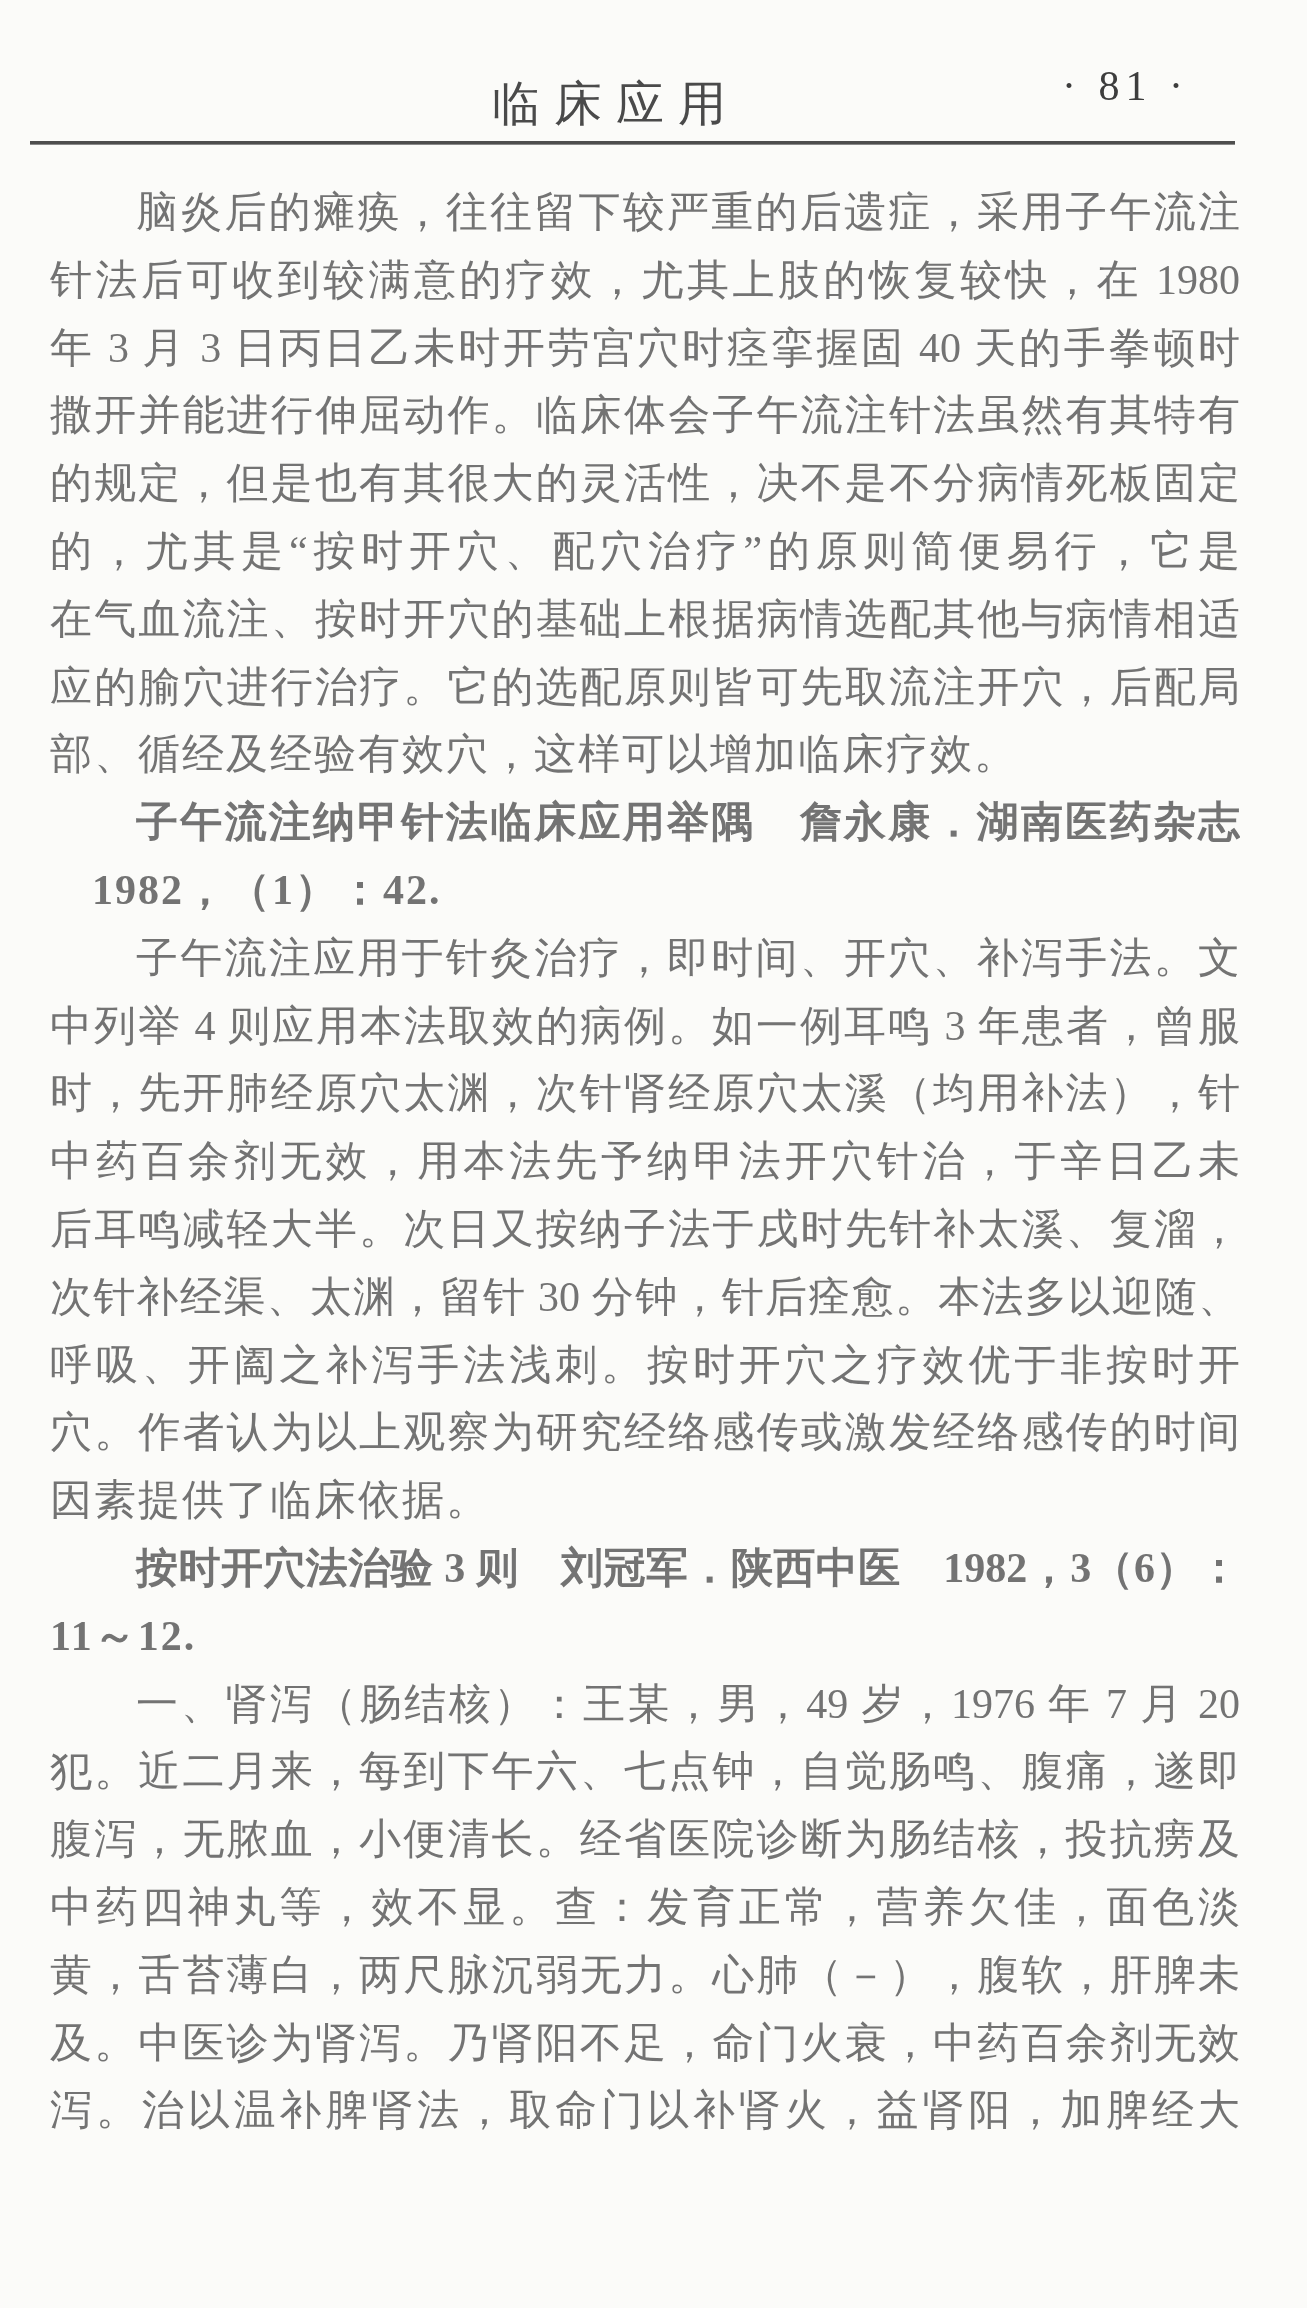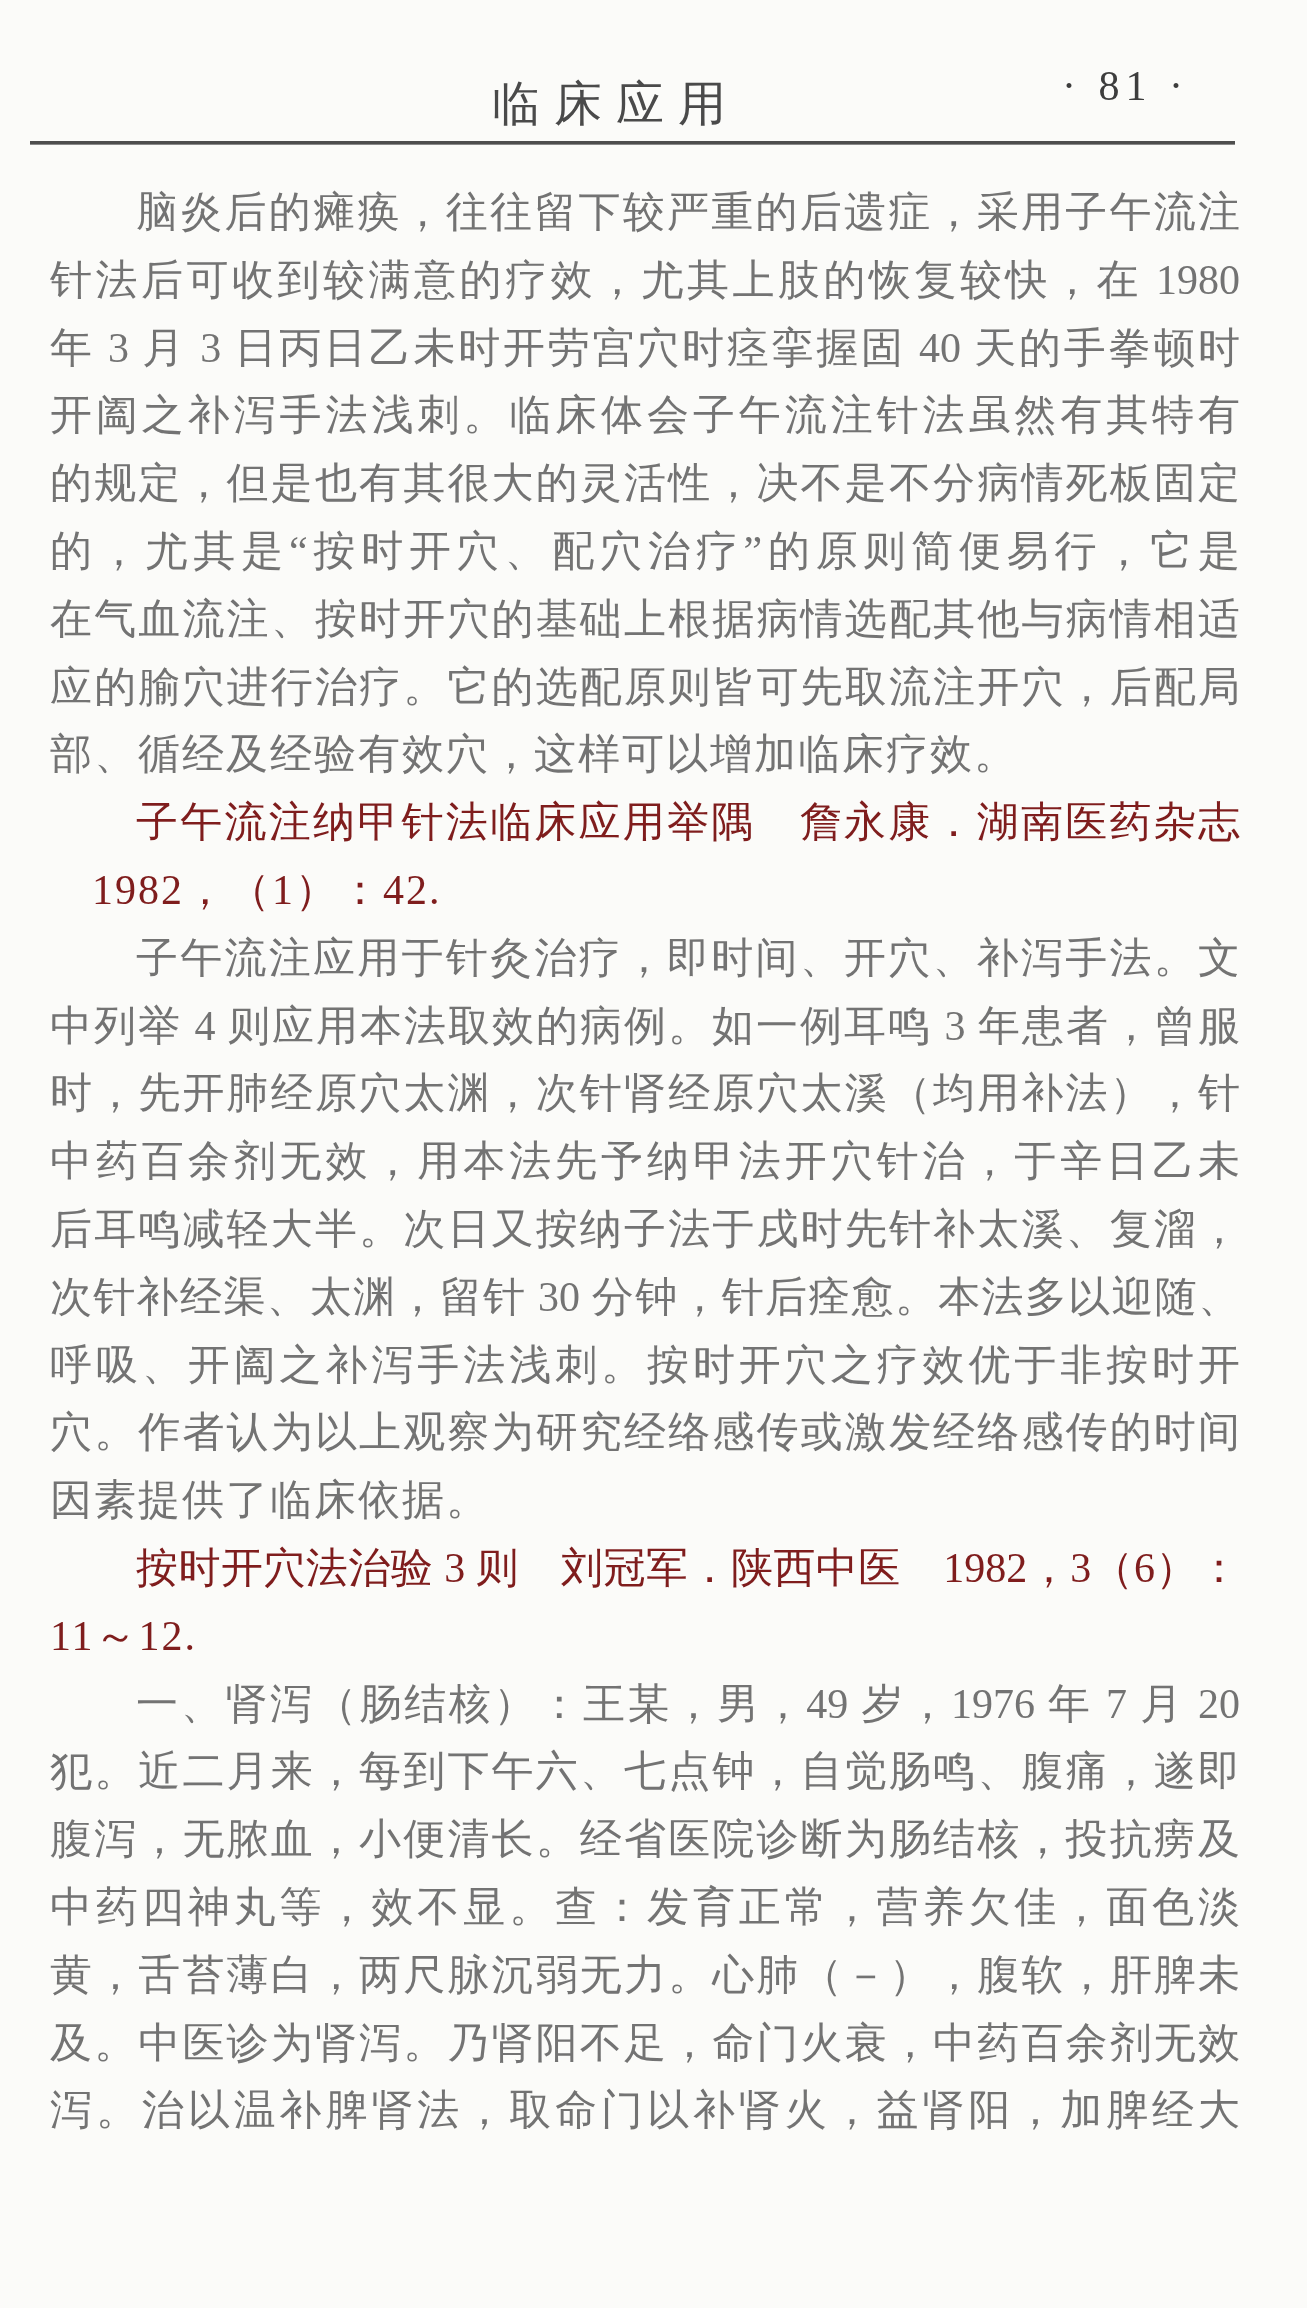--- a/index.html
+++ b/index.html
@@ -36,37 +36,37 @@
   }
   .ln {
     font-size:42px;
     line-height:67.8px; height:67.8px;
     color:#737373;
     text-align:justify; text-align-last:justify;
     overflow:hidden;
   }
   .indent { text-indent:86px; }
   .short  { text-align:center; text-align-last:left; letter-spacing:2px; }
-  .bold   { font-weight:normal; color:#7f1d1d; }
+  .bold   { font-weight:bold; color:#737373; }
   .hang   { padding-left:42px; }
 </style>
 </head>
 <body>
 
 <div class="page">
 
   <div class="hdr-title">临床应用</div>
   <div class="hdr-page">· 81 ·</div>
   <div class="hdr-rule"></div>
 
   <div class="body-text">
     <div class="ln indent">脑炎后的瘫痪，往往留下较严重的后遗症，采用子午流注</div>
     <div class="ln">针法后可收到较满意的疗效，尤其上肢的恢复较快，在 1980</div>
     <div class="ln">年 3 月 3 日丙日乙未时开劳宫穴时痉挛握固 40 天的手拳顿时</div>
-    <div class="ln">开阖之补泻手法浅刺。临床体会子午流注针法虽然有其特有</div>
+    <div class="ln">撒开并能进行伸屈动作。临床体会子午流注针法虽然有其特有</div>
     <div class="ln">的规定，但是也有其很大的灵活性，决不是不分病情死板固定</div>
     <div class="ln">的，尤其是“按时开穴、配穴治疗”的原则简便易行，它是</div>
     <div class="ln">在气血流注、按时开穴的基础上根据病情选配其他与病情相适</div>
     <div class="ln">应的腧穴进行治疗。它的选配原则皆可先取流注开穴，后配局</div>
     <div class="ln short">部、循经及经验有效穴，这样可以增加临床疗效。</div>
     <div class="ln indent bold">子午流注纳甲针法临床应用举隅　詹永康．湖南医药杂志</div>
     <div class="ln short bold hang">1982，（1）：42.</div>
     <div class="ln indent">子午流注应用于针灸治疗，即时间、开穴、补泻手法。文</div>
     <div class="ln">中列举 4 则应用本法取效的病例。如一例耳鸣 3 年患者，曾服</div>
     <div class="ln">时，先开肺经原穴太渊，次针肾经原穴太溪（均用补法），针</div>

